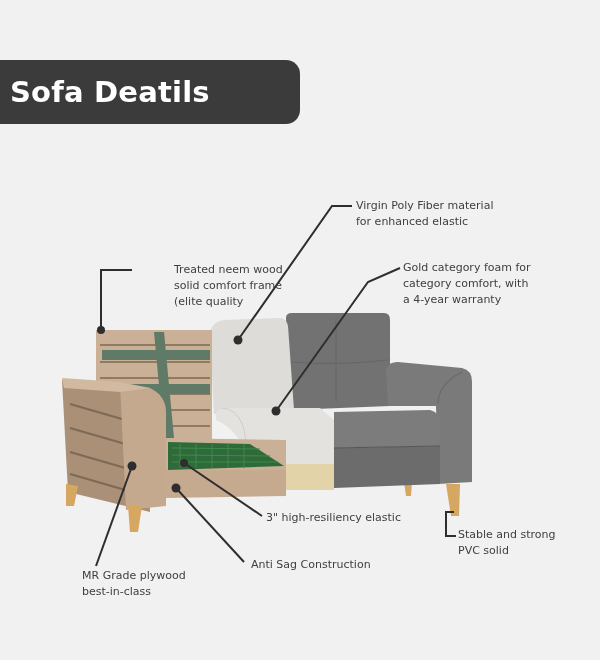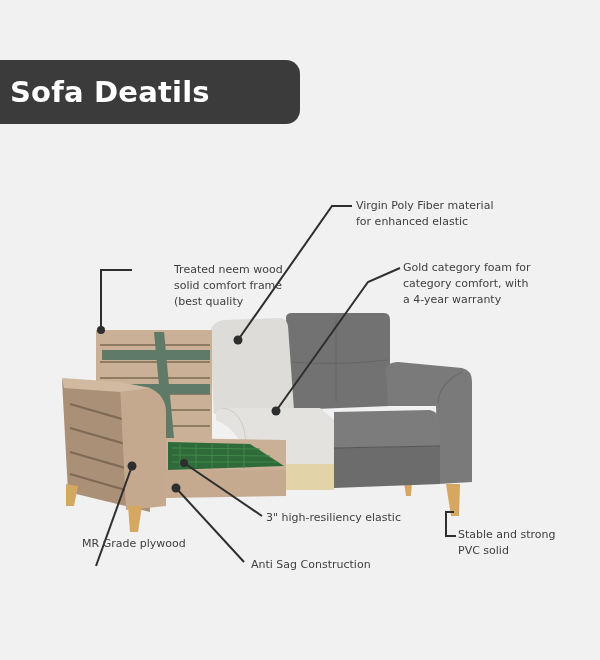--- a/index.html
+++ b/index.html
@@ -164,21 +164,21 @@
   </div>
 
   <div class="callout" style="left:356px; top:198px;">
     <span class="line">Virgin Poly Fiber material</span>
     <span class="line">for enhanced elastic</span>
   </div>
 
   <div class="callout" style="left:138px; top:262px;margin-left:36px;">
     <span class="line">Treated neem wood</span>
     <span class="line">solid comfort frame</span>
-    <span class="line">(best quality</span>
+    <span class="line">(elite quality</span>
   </div>
 
   <div class="callout" style="left:403px; top:260px;">
     <span class="line">Gold category foam for</span>
     <span class="line">category comfort, with</span>
     <span class="line">a 4-year warranty</span>
   </div>
 
   <div class="callout" style="left:266px; top:510px;">
     <span class="line">3" high-resiliency elastic</span>
@@ -186,17 +186,18 @@
 
   <div class="callout" style="left:458px; top:527px;">
     <span class="line">Stable and strong</span>
     <span class="line">PVC solid</span>
   </div>
 
   <div class="callout" style="left:251px; top:557px;text-align:center;">
     <span class="line">Anti Sag Construction</span>
   </div>
 
-  <div class="callout" style="left:82px; top:536px;">
+  <div class="callout" style="left:82px; top:568px;">
     <span class="line">MR Grade plywood</span>
+    <span class="line">best-in-class</span>
   </div>
 
 </div>
 
 </body></html>

